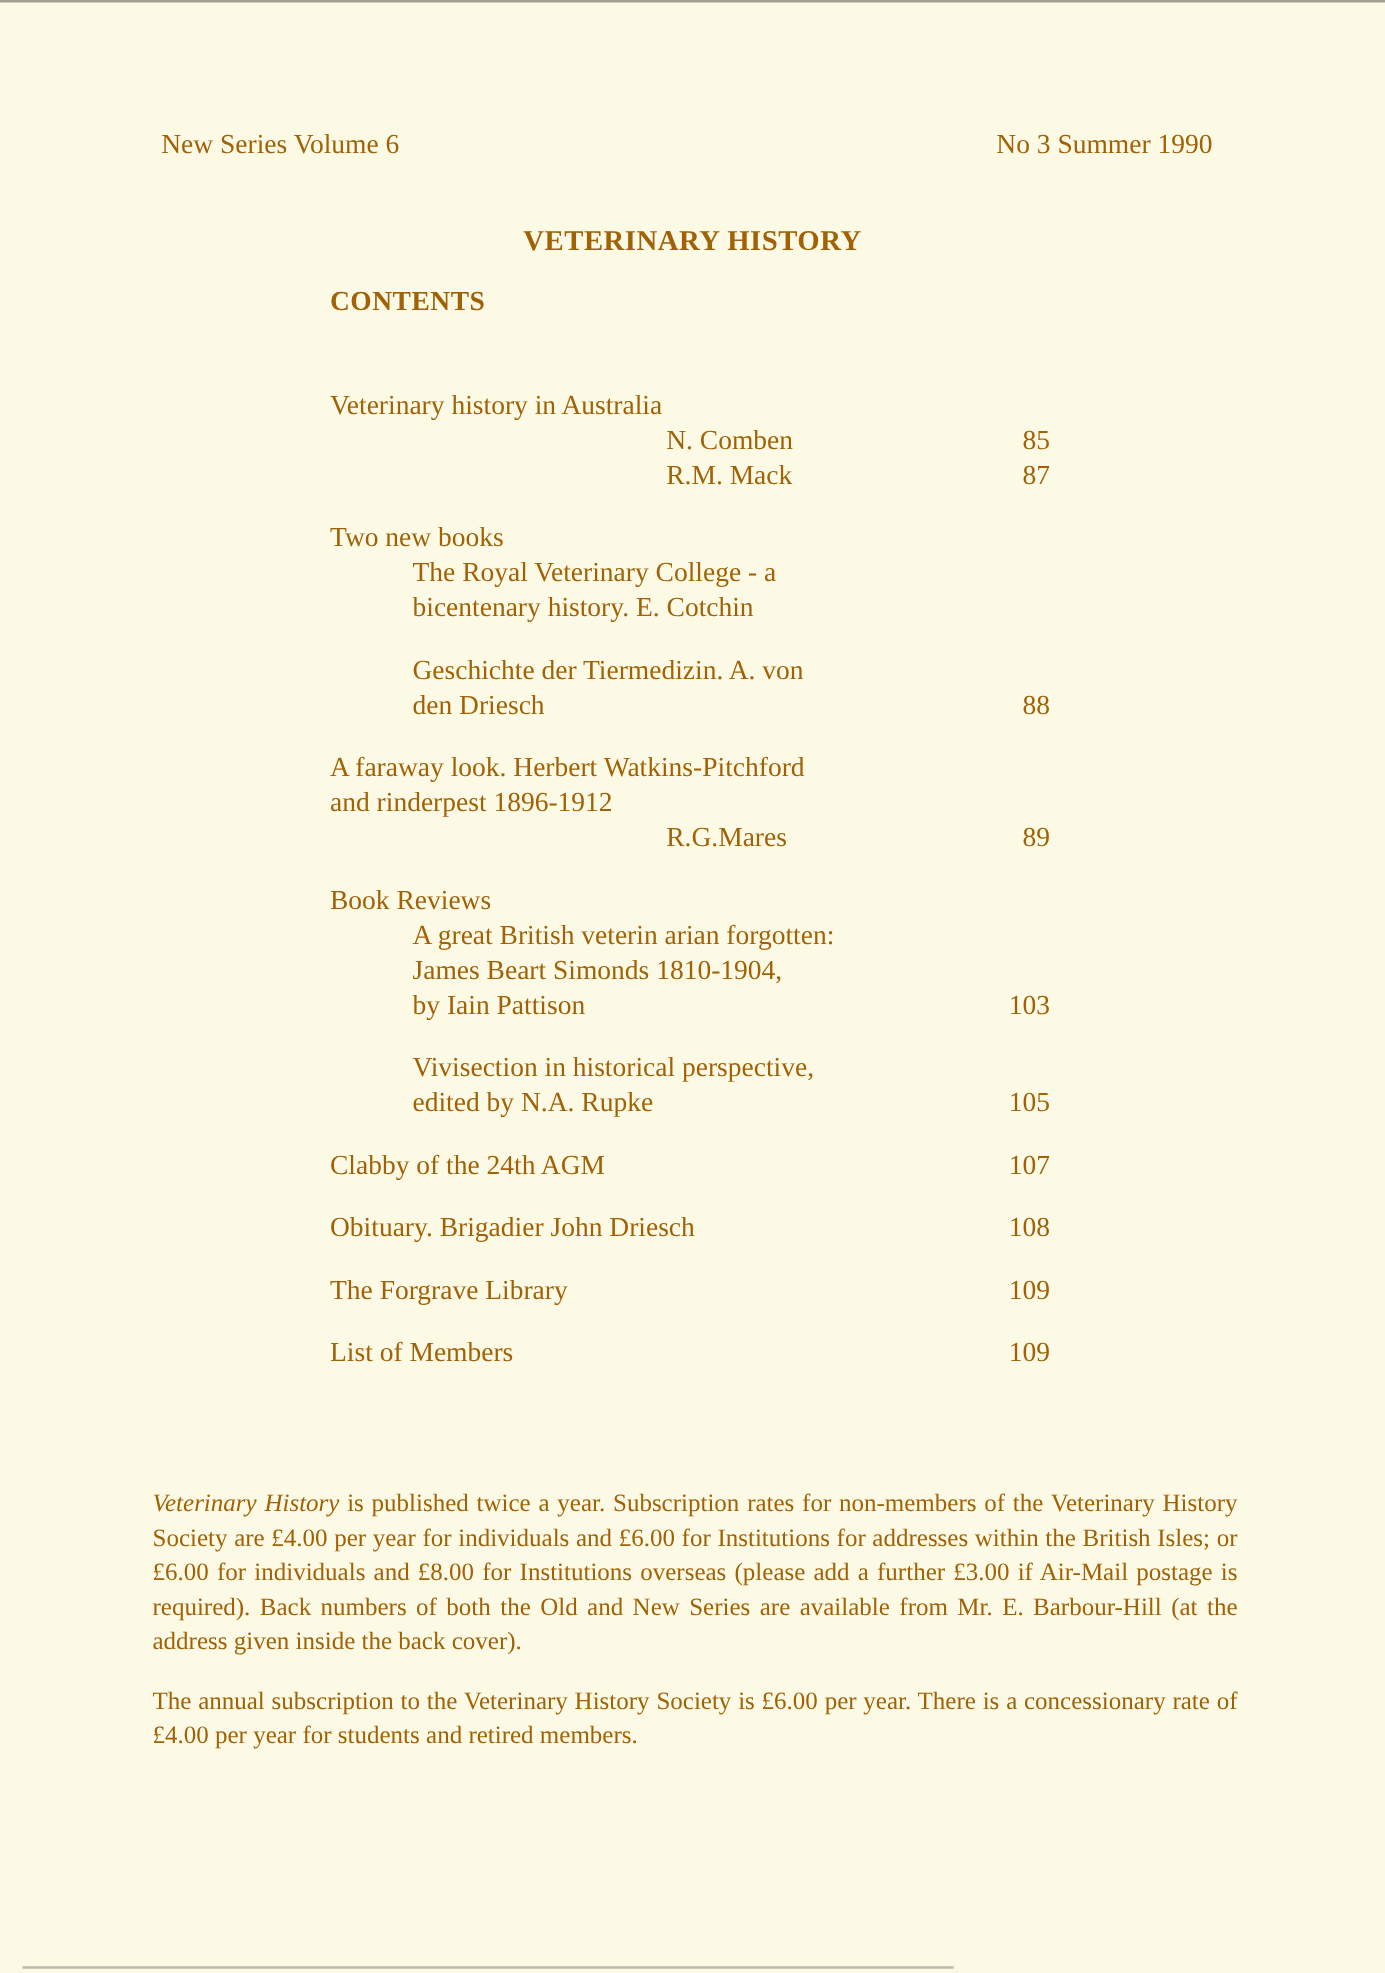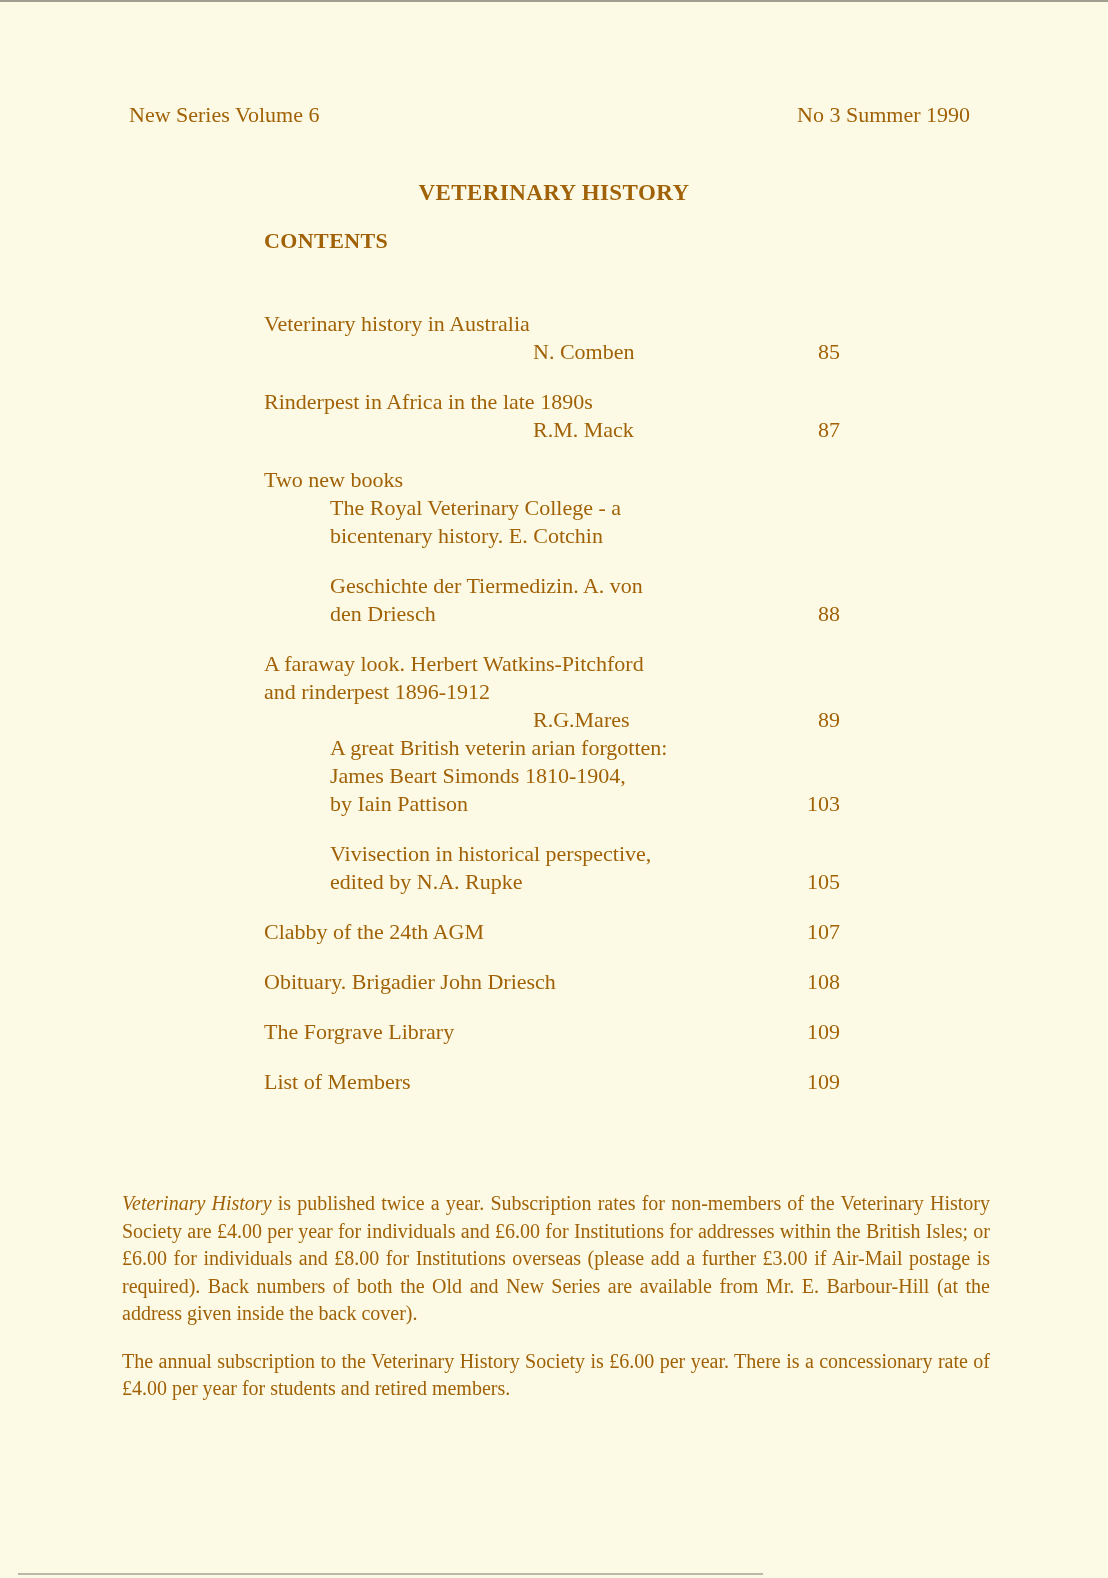--- a/index.html
+++ b/index.html
@@ -105,34 +105,34 @@
   </div>
 
   <h1 class="title">VETERINARY HISTORY</h1>
 
   <h2 class="contents-heading">CONTENTS</h2>
 
   <div class="toc">
     <div class="row"><span>Veterinary history in Australia</span></div>
     <div class="row author"><span>N. Comben</span><span class="pg">85</span></div>
 
-    <div class="row gap"><span>Rinderpest in Africa in the late 1890s</span></div>
     <div class="row author"><span>R.M. Mack</span><span class="pg">87</span></div>
 
     <div class="row gap"><span>Two new books</span></div>
     <div class="row indent"><span>The Royal Veterinary College - a</span></div>
     <div class="row indent"><span>bicentenary history. E. Cotchin</span></div>
 
     <div class="row indent gap"><span>Geschichte der Tiermedizin. A. von</span></div>
     <div class="row indent"><span>den Driesch</span><span class="pg">88</span></div>
 
     <div class="row gap"><span>A faraway look. Herbert Watkins-Pitchford</span></div>
     <div class="row"><span>and rinderpest 1896-1912</span></div>
     <div class="row author"><span>R.G.Mares</span><span class="pg">89</span></div>
 
+    <div class="row gap"><span>Book Reviews</span></div>
     <div class="row indent"><span>A great British veterin arian forgotten:</span></div>
     <div class="row indent"><span>James Beart Simonds 1810-1904,</span></div>
     <div class="row indent"><span>by Iain Pattison</span><span class="pg">103</span></div>
 
     <div class="row indent gap"><span>Vivisection in historical perspective,</span></div>
     <div class="row indent"><span>edited by N.A. Rupke</span><span class="pg">105</span></div>
 
     <div class="row gap"><span>Clabby of the 24th AGM</span><span class="pg">107</span></div>
 
     <div class="row gap"><span>Obituary. Brigadier John Driesch</span><span class="pg">108</span></div>

